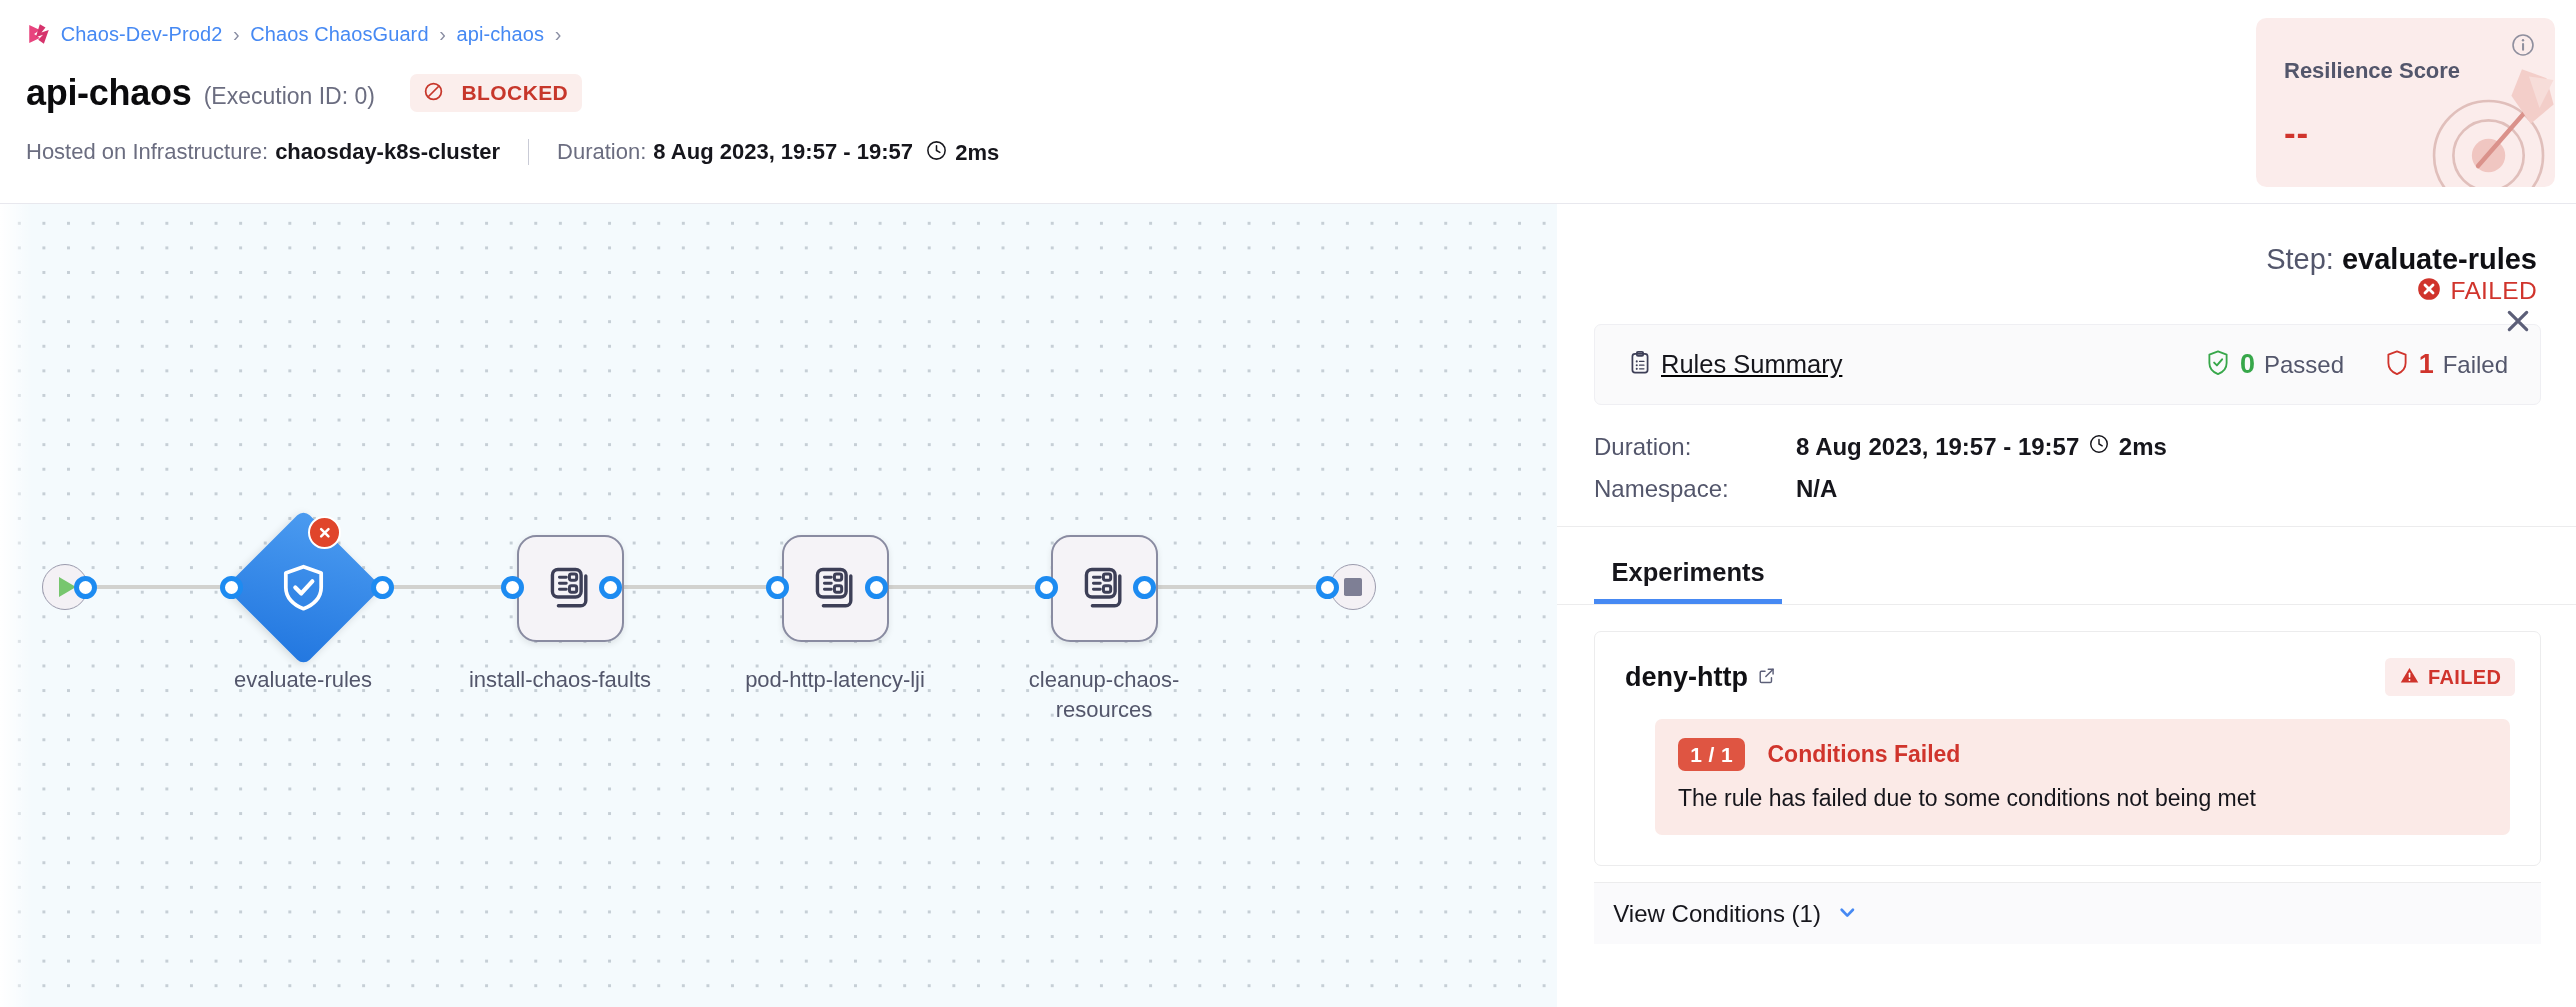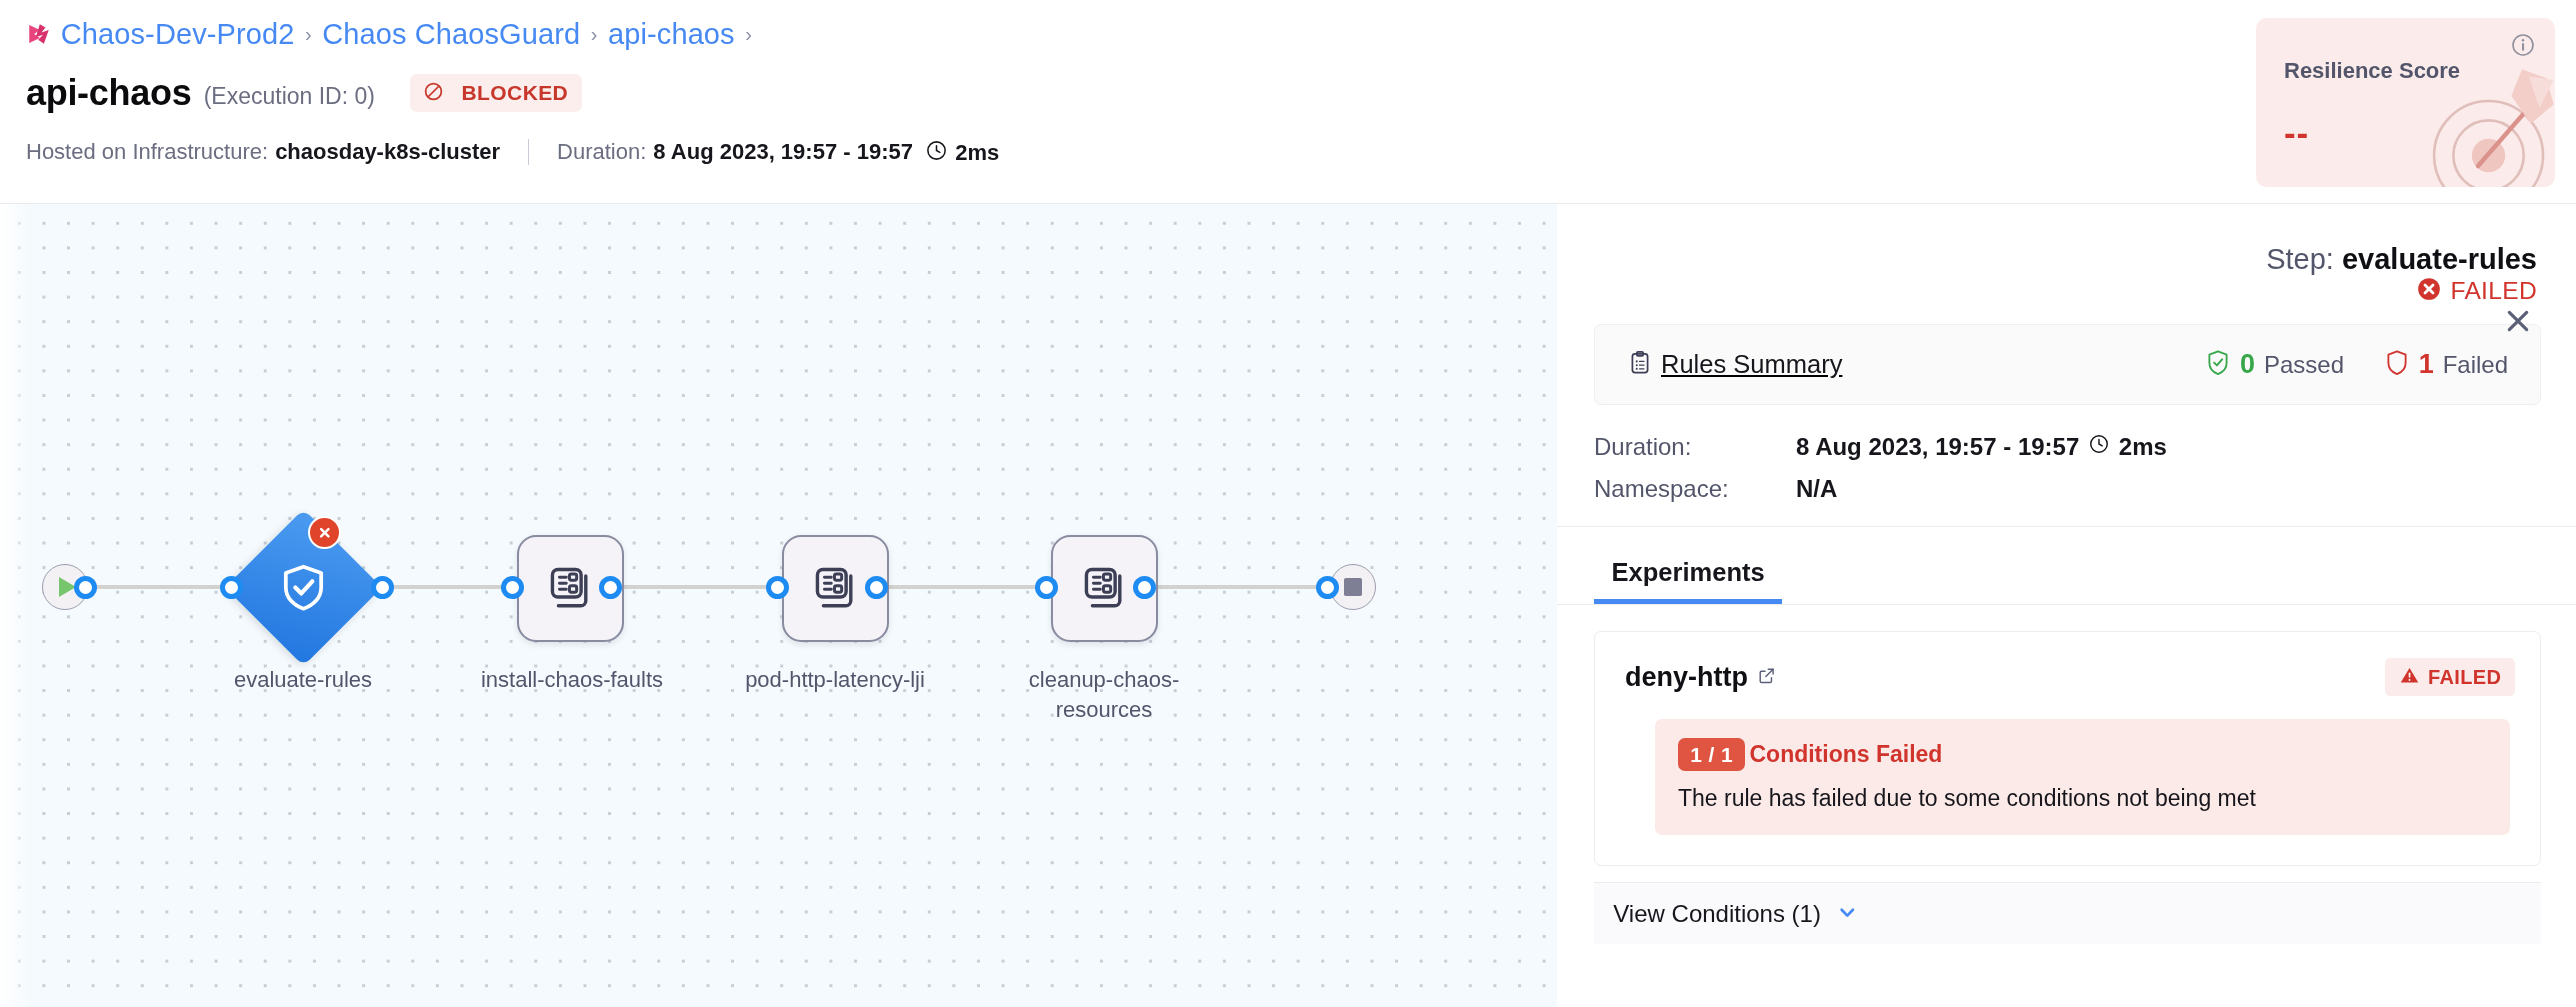--- a/index.html
+++ b/index.html
@@ -20,21 +20,21 @@
   }
 
   .breadcrumb {
     display: flex;
     align-items: center;
     gap: 8.8px;
     height: 30px;
   }
   .bc-logo { width: 26px; height: 26px; flex: 0 0 26px; display:block; }
   .bc-link {
-    font-size: 29px;
+    font-size: 20px;
     color: #4689f3;
     letter-spacing: 0.1px;
     cursor: pointer;
     white-space: nowrap;
   }
   .bc-sep { font-size: 20px; color: #8a8ea3; padding: 0 1.8px; }
 
   .title-row {
     display: flex;
     align-items: center;
@@ -347,21 +347,21 @@
   .rule-badge .rb-text {
     font-size: 20px; font-weight: bold; color: #d0342c; letter-spacing:0.4px;
   }
 
   .cond-box {
     margin: 23px 30px 30px 60px;
     background: #fbeae7;
     border-radius: 7px;
     padding: 19.3px 23px 23px 23px;
   }
-  .cond-top { display: flex; align-items: center; gap: 4px; }
+  .cond-top { display: flex; align-items: center; gap: 22px; }
   .cond-chip {
     background: #df5542;
     color: #ffffff;
     font-size: 21px;
     font-weight: bold;
     border-radius: 7px;
     padding: 4.4px 12.3px;
     letter-spacing:0.4px;
   }
   .cond-title { font-size: 23px; color: #d0342c; font-weight: bold; }
@@ -492,21 +492,21 @@
         <svg width="51" height="51" viewBox="0 0 24 24">
           <rect x="3.5" y="3.5" width="13.5" height="13" rx="2.6" fill="none" stroke="#3d3f57" stroke-width="1.6"></rect>
           <path d="M6.8 7.2 h3.2 M6.8 10 h3.2 M6.8 12.8 h3.2" stroke="#3d3f57" stroke-width="1.4" stroke-linecap="round"></path>
           <rect x="11.5" y="5.6" width="3.4" height="3" rx=".9" fill="none" stroke="#3d3f57" stroke-width="1.4"></rect>
           <rect x="11.5" y="11.2" width="3.4" height="3" rx=".9" fill="none" stroke="#3d3f57" stroke-width="1.4"></rect>
           <path d="M19.2 6.6 v11.6 a2.4 2.4 0 0 1 -2.4 2.4 H6.3" fill="none" stroke="#3d3f57" stroke-width="1.6" stroke-linecap="round"></path>
         </svg>
       </span>
     </div>
     <div class="port" style="left:599px;"></div>
-    <div class="node-label" style="left:471px;">install-chaos-faults</div>
+    <div class="node-label" style="left:459px;">install-chaos-faults</div>
 
     <div class="port" style="left:766px;"></div>
     <div class="box-node" style="left:782px;">
       <span>
         <svg width="51" height="51" viewBox="0 0 24 24">
           <rect x="3.5" y="3.5" width="13.5" height="13" rx="2.6" fill="none" stroke="#3d3f57" stroke-width="1.6"></rect>
           <path d="M6.8 7.2 h3.2 M6.8 10 h3.2 M6.8 12.8 h3.2" stroke="#3d3f57" stroke-width="1.4" stroke-linecap="round"></path>
           <rect x="11.5" y="5.6" width="3.4" height="3" rx=".9" fill="none" stroke="#3d3f57" stroke-width="1.4"></rect>
           <rect x="11.5" y="11.2" width="3.4" height="3" rx=".9" fill="none" stroke="#3d3f57" stroke-width="1.4"></rect>
           <path d="M19.2 6.6 v11.6 a2.4 2.4 0 0 1 -2.4 2.4 H6.3" fill="none" stroke="#3d3f57" stroke-width="1.6" stroke-linecap="round"></path>

